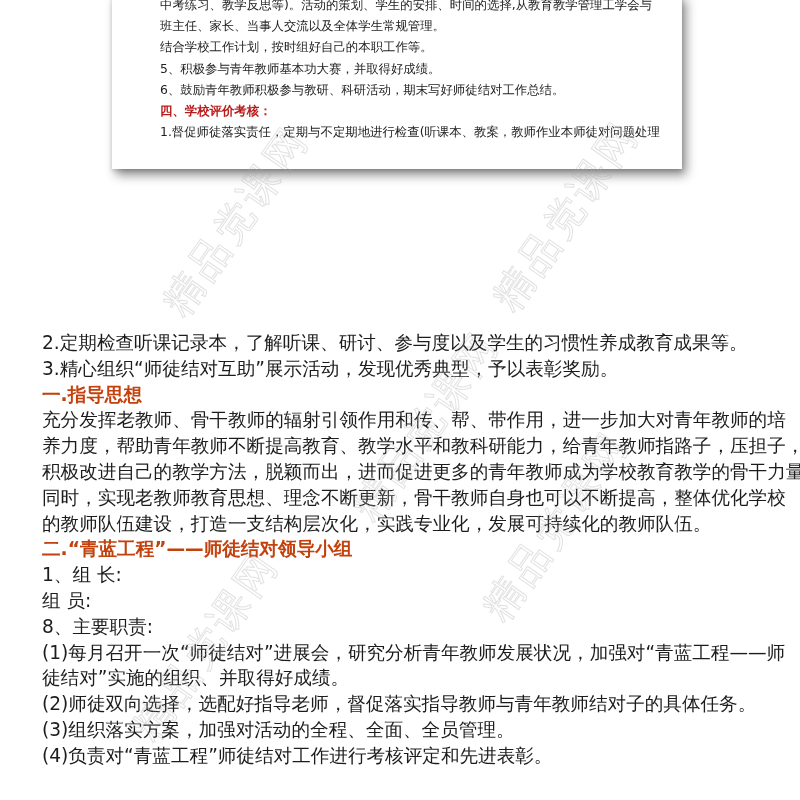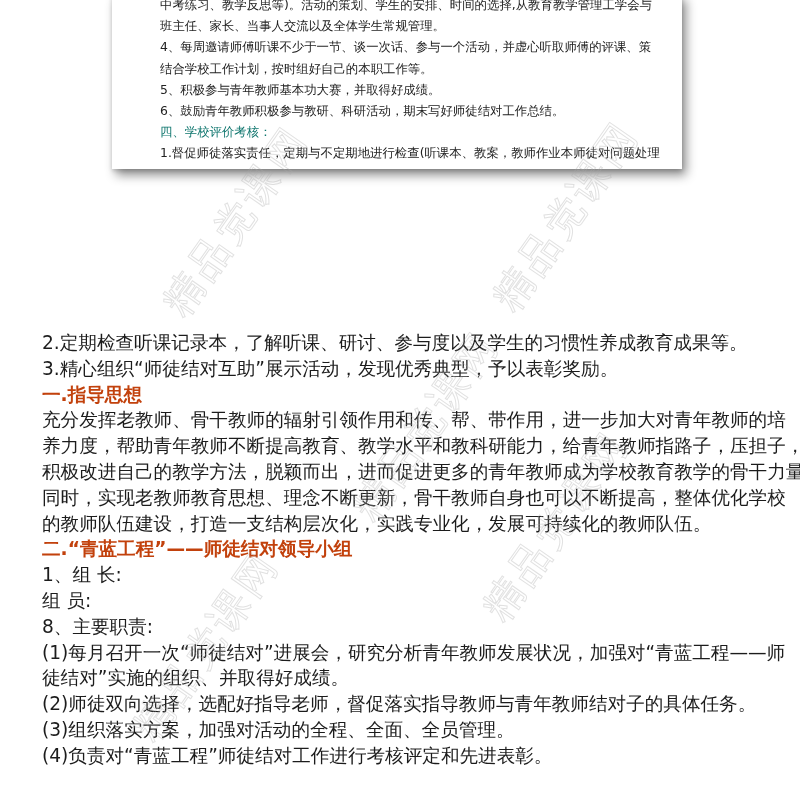--- a/index.html
+++ b/index.html
@@ -33,22 +33,22 @@
       width: 500px;
     }
     .card-line {
       font-size: 12.4px;
       line-height: 21.2px;
       white-space: nowrap;
       color: #222;
       letter-spacing: 0px;
     }
     .card-line.bold {
-      font-weight: normal;
-      color: #0f766e;
+      font-weight: bold;
+      color: #b91c1c;
     }
     .main-text {
       position: absolute;
       left: 10px;
       top: 330px;
       width: 760px;
       z-index: 2;
       margin-left: 32px;
     }
     .main-line {
@@ -75,21 +75,20 @@
       letter-spacing: 4px;
     }
   </style>
 </head>
 <body>
 
 <div class="doc-card">
   <div class="card-body">
     <div class="card-line">中考练习、教学反思等)。活动的策划、学生的安排、时间的选择,从教育教学管理工学会与</div>
     <div class="card-line">班主任、家长、当事人交流以及全体学生常规管理。</div>
-    <div class="card-line">4、每周邀请师傅听课不少于一节、谈一次话、参与一个活动，并虚心听取师傅的评课、策</div>
     <div class="card-line">结合学校工作计划，按时组好自己的本职工作等。</div>
     <div class="card-line">5、积极参与青年教师基本功大赛，并取得好成绩。</div>
     <div class="card-line">6、鼓励青年教师积极参与教研、科研活动，期末写好师徒结对工作总结。</div>
     <div class="card-line bold">四、学校评价考核：</div>
     <div class="card-line">1.督促师徒落实责任，定期与不定期地进行检查(听课本、教案，教师作业本师徒对问题处理</div>
 
   </div>
 </div>
 
 <div class="main-text">

